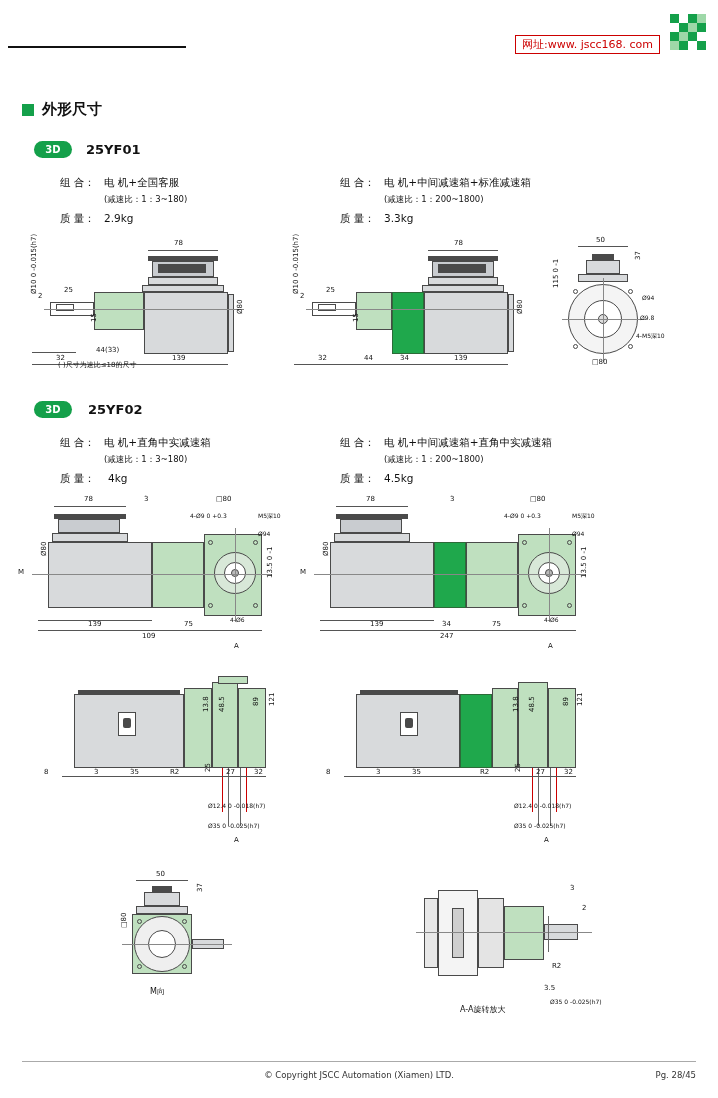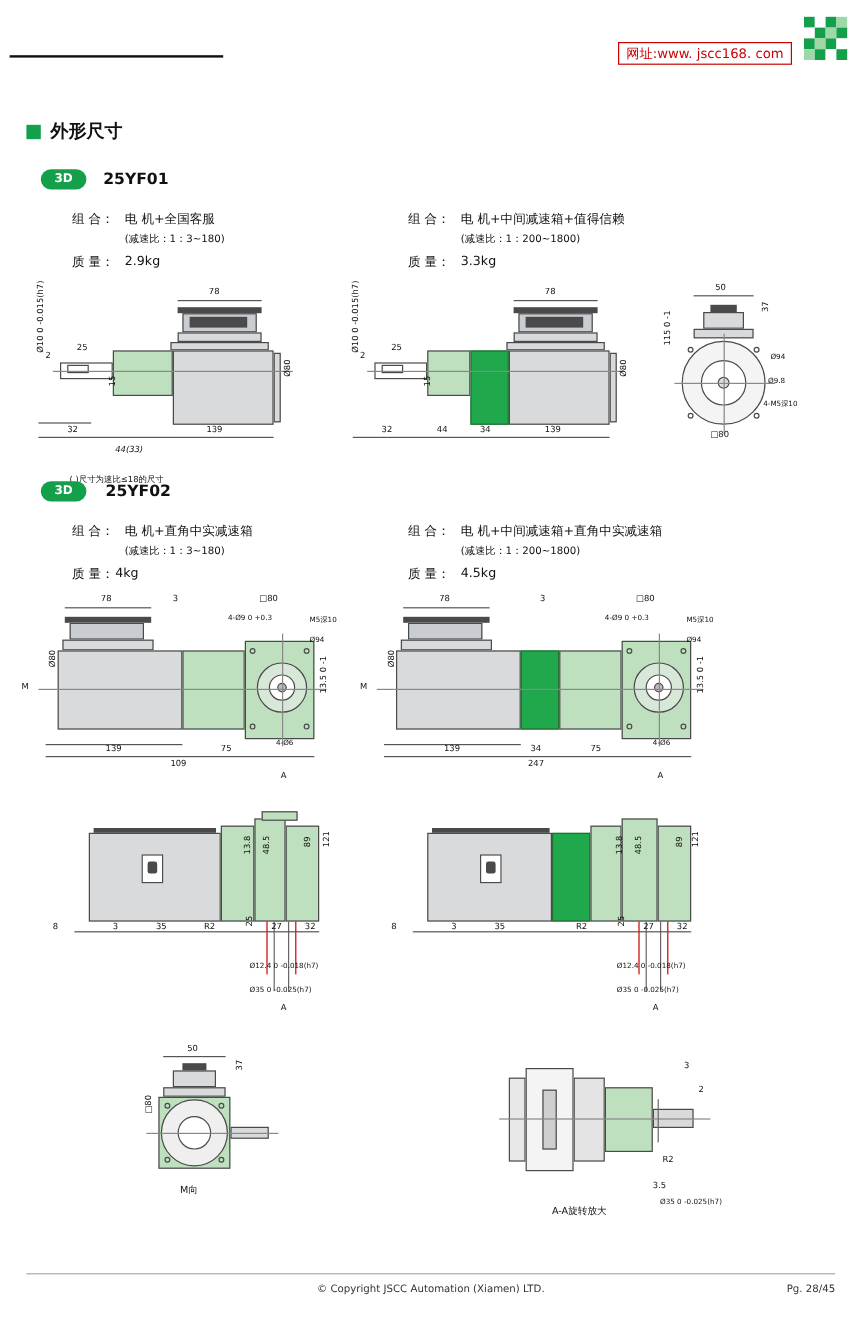--- a/index.html
+++ b/index.html
@@ -118,21 +118,21 @@
 <div class="model-badge" style="left:34px; top:141px;">3D</div>
 <div class="model-name" style="left:86px; top:142px;">25YF01</div>
 
 <div class="spec" style="left:60px; top:176px;">组 合：</div>
 <div class="spec" style="left:104px; top:176px;">电 机+全国客服</div>
 <div class="spec-sub" style="left:104px; top:194px;">(减速比：1：3~180)</div>
 <div class="spec" style="left:60px; top:212px;">质 量：</div>
 <div class="spec" style="left:104px; top:212px;">2.9kg</div>
 
 <div class="spec" style="left:340px; top:176px;">组 合：</div>
-<div class="spec" style="left:384px; top:176px;">电 机+中间减速箱+值得信赖</div>
+<div class="spec" style="left:384px; top:176px;">电 机+中间减速箱+标准减速箱</div>
 <div class="spec-sub" style="left:384px; top:194px;">(减速比：1：200~1800)</div>
 <div class="spec" style="left:340px; top:212px;">质 量：</div>
 <div class="spec" style="left:384px; top:212px;">3.3kg</div>
 
 <div class="dwg" style="left:20px; top:236px; width:250px; height:145px;">
 
   <div class="body-gray" style="left:124px; top:56px; width:84px; height:62px;"></div>
 
   <div class="body-green" style="left:74px; top:56px; width:50px; height:38px;"></div>
 
@@ -149,29 +149,29 @@
   <div class="body-gray" style="left:208px; top:58px; width:6px; height:58px;"></div>
 
   <div class="ln-h" style="left:24px; top:73px; width:200px; background:#888;"></div>
 
   <div class="ln-dim" style="left:128px; top:14px; width:70px;"></div>
   <div class="ln-dim" style="left:12px; top:128px; width:196px;"></div>
   <div class="ln-dim" style="left:12px; top:116px; width:44px;"></div>
 
   <div class="lbl" style="left:154px; top:3px;">78</div>
   <div class="lbl" style="left:36px; top:118px;">32</div>
-  <div class="lbl" style="left:76px; top:135px;font-style:italic;">44(33)</div>
+  <div class="lbl" style="left:76px; top:110px;">44(33)</div>
   <div class="lbl" style="left:152px; top:118px;">139</div>
   <div class="lbl" style="left:44px; top:50px;">25</div>
   <div class="lbl" style="left:18px; top:56px;">2</div>
   <div class="vlbl" style="left:70px; top:86px;">15</div>
   <div class="vlbl sm" style="left:10px; top:58px;">Ø10 0 -0.015(h7)</div>
   <div class="vlbl" style="left:216px; top:78px;">Ø80</div>
 </div>
-<div class="lbl" style="position:absolute; left:58px; top:395px;">( )尺寸为速比≤18的尺寸</div>
+<div class="lbl" style="position:absolute; left:58px; top:360px;">( )尺寸为速比≤18的尺寸</div>
 
 <div class="dwg" style="left:284px; top:236px; width:240px; height:145px;">
   <div class="body-gray" style="left:140px; top:56px; width:84px; height:62px;"></div>
   <div class="body-dgreen" style="left:108px; top:56px; width:32px; height:62px;"></div>
   <div class="body-green" style="left:72px; top:56px; width:36px; height:38px;"></div>
   <div class="body-white" style="left:28px; top:66px; width:44px; height:14px;"></div>
   <div class="body-white" style="left:34px; top:68px; width:18px; height:7px;"></div>
   <div class="body-dark" style="left:144px; top:20px; width:70px; height:5px;"></div>
   <div class="body-white" style="left:148px; top:25px; width:62px; height:16px; background:#c9ccd0;"></div>
   <div class="body-dark" style="left:154px; top:28px; width:48px; height:9px;"></div>
@@ -219,21 +219,21 @@
   <div class="lbl" style="left:44px; top:122px;">□80</div>
 </div>
 
 <div class="model-badge" style="left:34px; top:401px;">3D</div>
 <div class="model-name" style="left:88px; top:402px;">25YF02</div>
 
 <div class="spec" style="left:60px; top:436px;">组 合：</div>
 <div class="spec" style="left:104px; top:436px;">电 机+直角中实减速箱</div>
 <div class="spec-sub" style="left:104px; top:454px;">(减速比：1：3~180)</div>
 <div class="spec" style="left:60px; top:472px;">质 量：</div>
-<div class="spec" style="left:96px; top:472px;text-align:center;">4kg</div>
+<div class="spec" style="left:108px; top:472px;text-align:center;">4kg</div>
 
 <div class="spec" style="left:340px; top:436px;">组 合：</div>
 <div class="spec" style="left:384px; top:436px;">电 机+中间减速箱+直角中实减速箱</div>
 <div class="spec-sub" style="left:384px; top:454px;">(减速比：1：200~1800)</div>
 <div class="spec" style="left:340px; top:472px;">质 量：</div>
 <div class="spec" style="left:384px; top:472px;">4.5kg</div>
 
 <div class="dwg" style="left:18px; top:490px; width:260px; height:165px;">
   <div class="body-gray" style="left:30px; top:52px; width:104px; height:66px;"></div>
   <div class="body-green" style="left:134px; top:52px; width:52px; height:66px;"></div>

